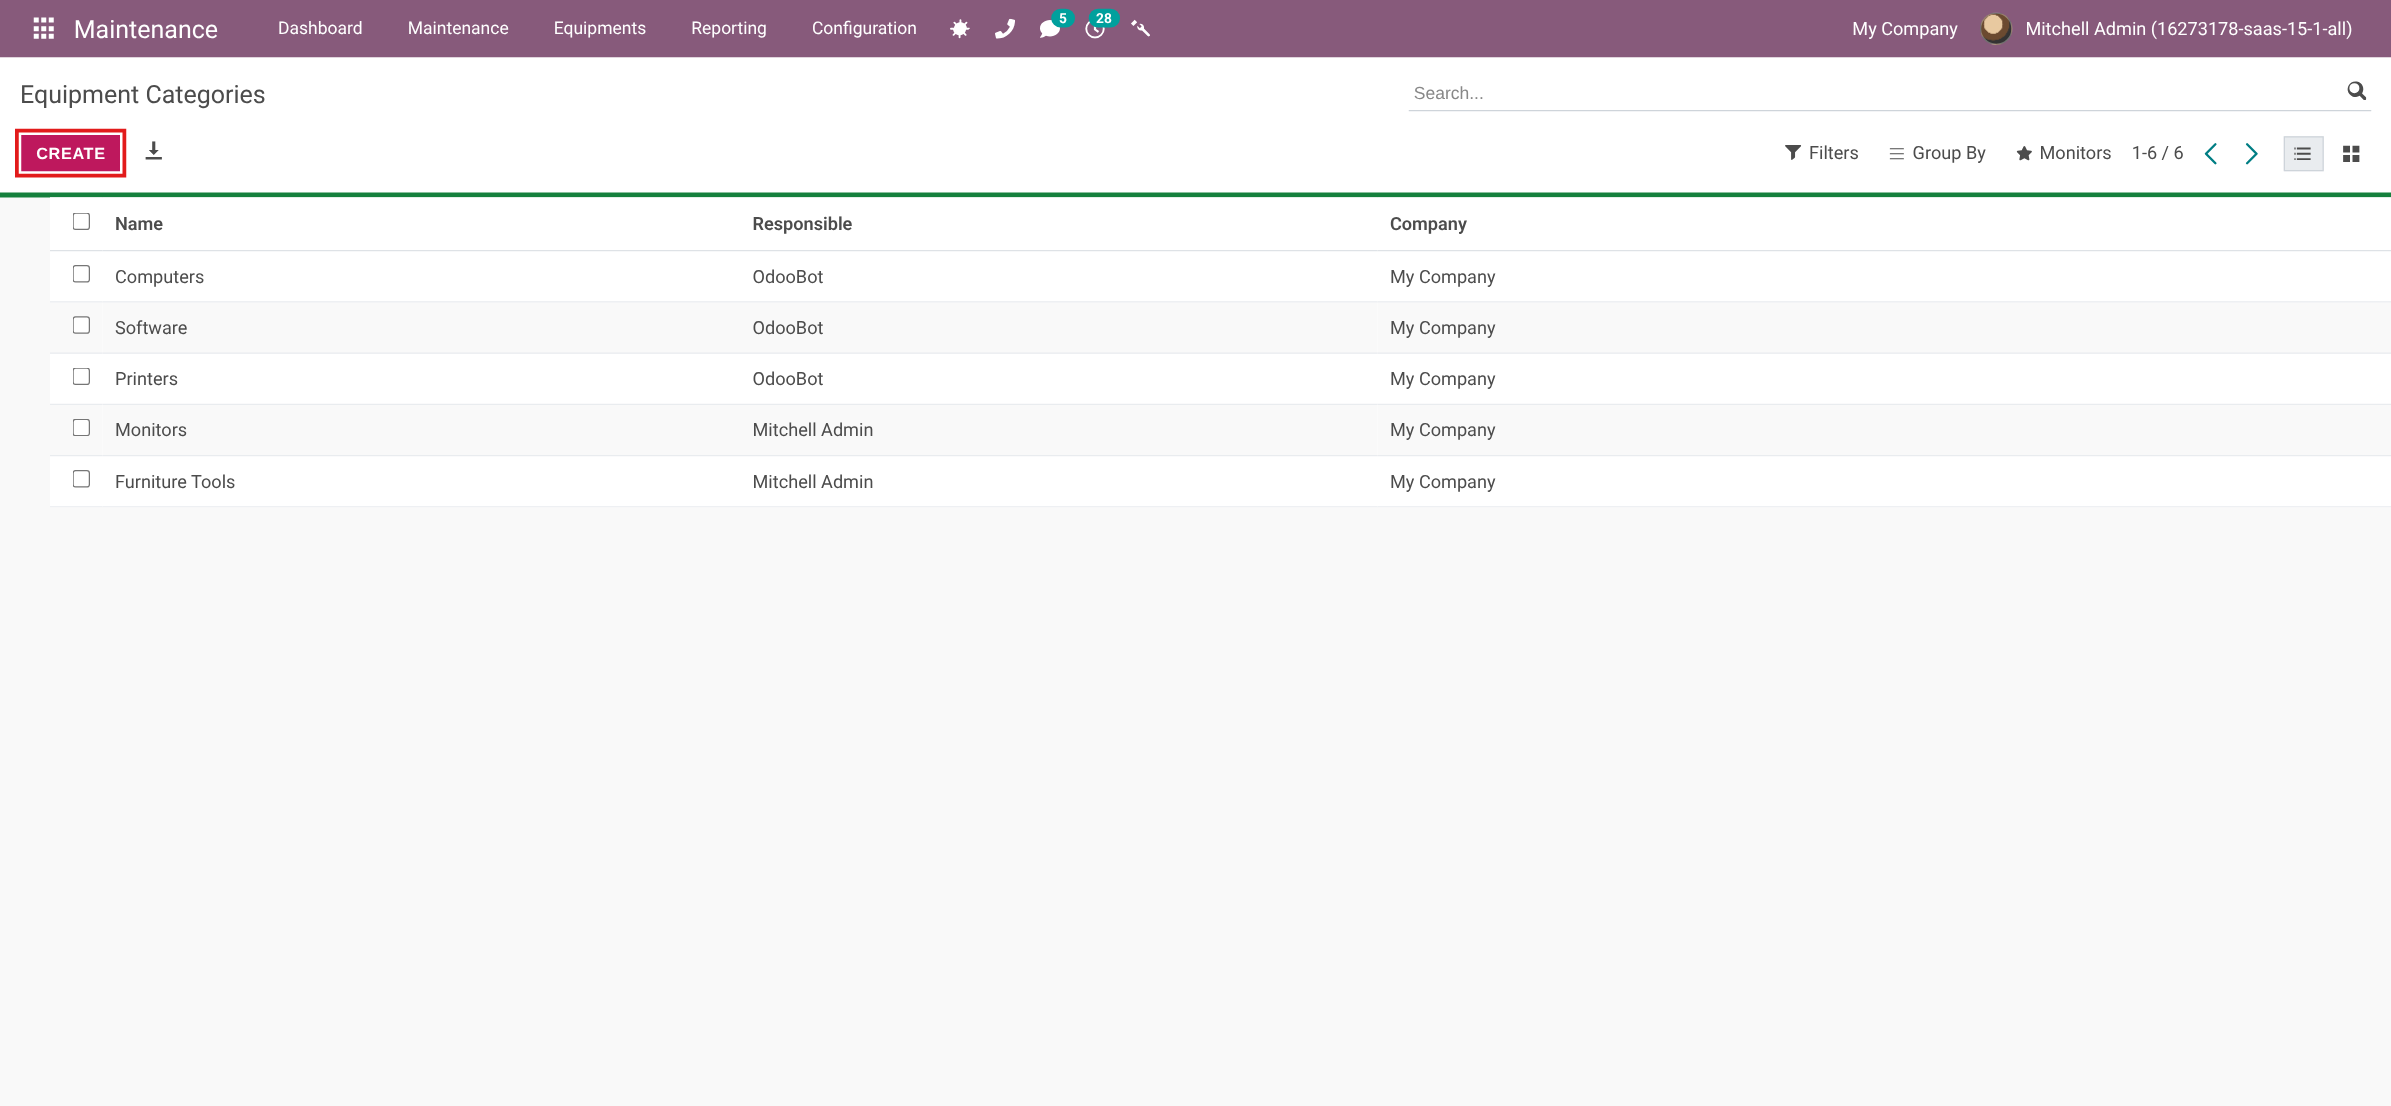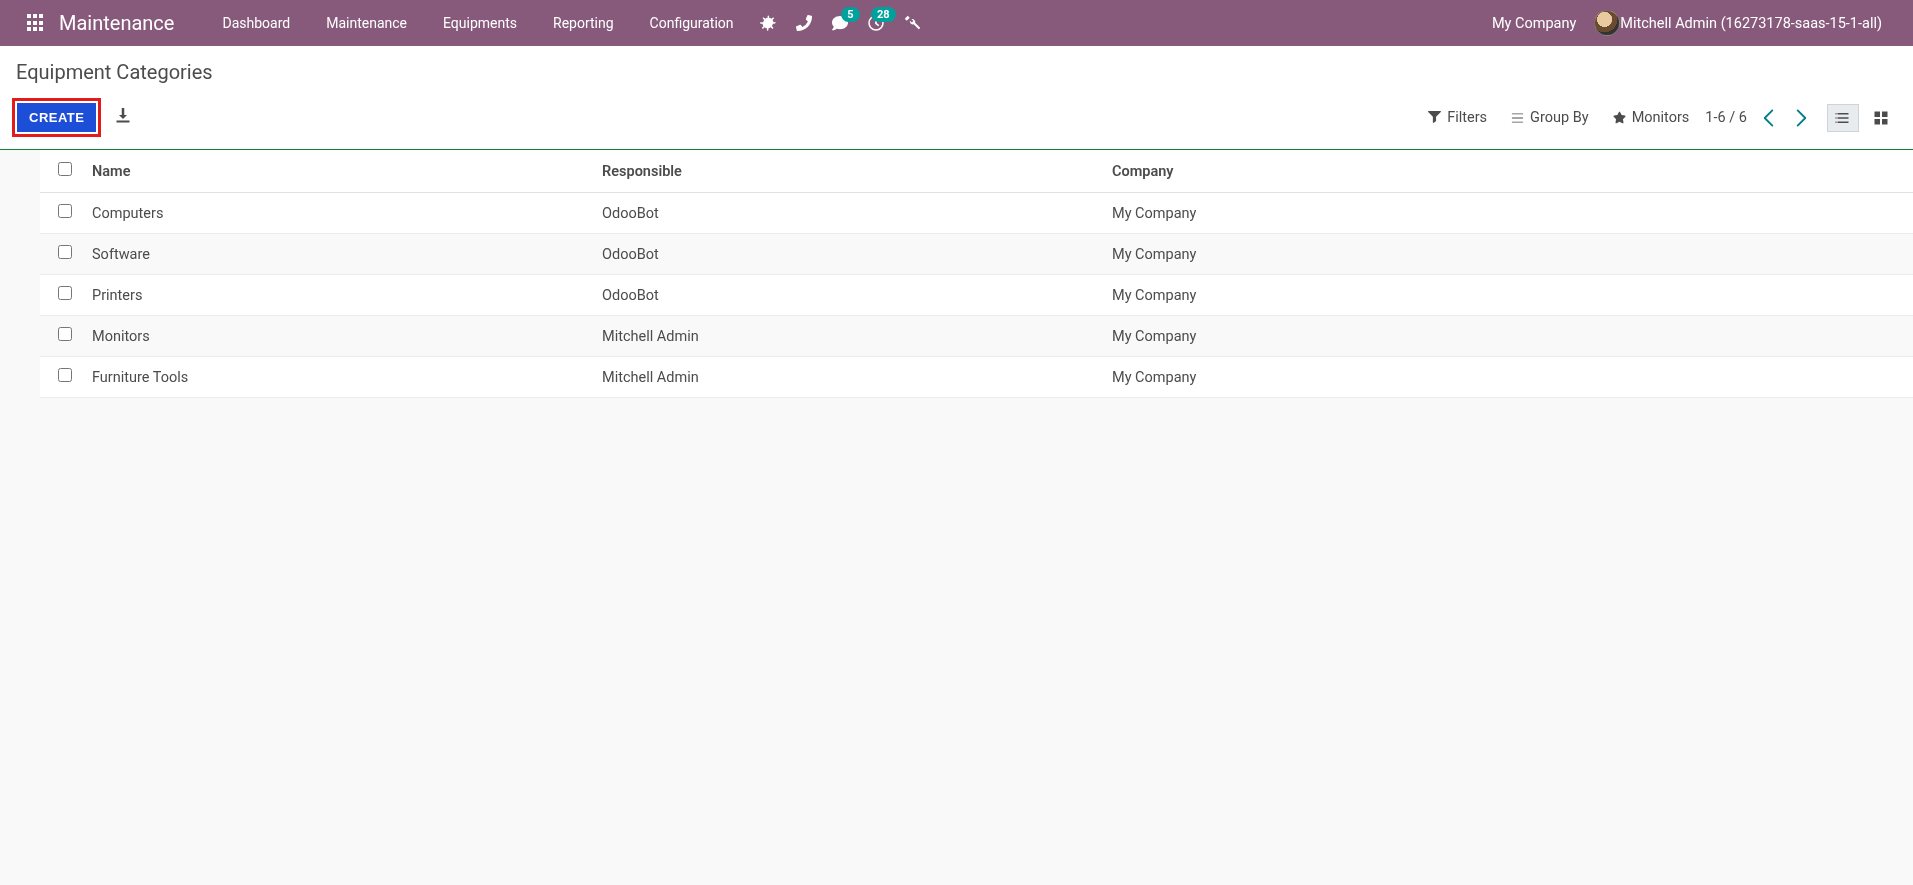--- a/index.html
+++ b/index.html
@@ -22,35 +22,35 @@
   .navbar .apps-icon { width:18px; height:18px; display:flex; flex-wrap:wrap; gap:2px; margin-right:14px; cursor:pointer;}
   .navbar .apps-icon span { width:4px; height:4px; background:#fff;}
   .brand { font-size:20px; font-weight:400; margin-right:30px;}
   .nav-menu { display:flex; height:100%; }
   .nav-menu .item { padding:0 18px; display:flex; align-items:center; cursor:pointer; font-size:14px;}
   .nav-icons { display:flex; align-items:center; gap:20px; margin-left:8px;}
   .nav-icons .nicon { position:relative; cursor:pointer; display:flex; align-items:center; }
   .badge { position:absolute; top:-8px; right:-12px; background:#00a09d; color:#fff; border-radius:10px; font-size:11px; padding:1px 6px; font-weight:bold;}
   .spacer { flex:1; }
   .company { padding:0 18px; cursor:pointer; font-size:14.5px;}
-  .user { display:flex; align-items:center; cursor:pointer; font-size:14.5px; padding-right:4px;}
+  .user { display:flex; align-items:center; gap:10px; cursor:pointer; font-size:14.5px; padding-right:4px;}
   .avatar { width:26px; height:26px; border-radius:50%; background: radial-gradient(circle at 40% 35%, #e8c9a0 0 35%, #6b4a30 36% 60%, #333 61% 100%); border:1px solid rgba(255,255,255,.3);}
   
   .ico { width:16px; height:16px; fill:#fff; }
   
-  .control-panel { background:#fff; border-bottom:1px solid #15803d;}
+  .control-panel { background:#fff; border-bottom:4px solid #15803d;}
   .cp-row1 { display:flex; align-items:center; padding:14px 16px 6px 16px; }
   .page-title { font-size:20px; color:#4c4c4c; font-weight:400;}
   .search-wrap { margin-left:auto; width:770px; }
   .search { width:100%; border:none; border-bottom:1px solid #ced4da; padding:6px 28px 6px 4px; font-size:14px; outline:none; color:#555;}
   .search::placeholder{color:#888;}
   .search-box { position:relative;}
   .search-box .mag { position:absolute; right:4px; top:4px; width:16px; height:16px; fill:#4c4c4c; cursor:pointer;}
   .cp-row2 { display:flex; align-items:center; padding:8px 16px 12px 16px;}
-  .btn-create { background:#1d4ed8; color:#fff; border:none; padding:7px 12px; font-weight:bold; font-size:13px; cursor:pointer; letter-spacing:.5px;}
+  .btn-create { background:#be185d; color:#fff; border:none; padding:7px 12px; font-weight:bold; font-size:13px; cursor:pointer; letter-spacing:.5px;}
   .create-outline { border:3px solid #e21b1b; padding:2px; display:inline-block; margin-left:-4px;}
   .export-icon { margin-left:14px; color:#4c4c4c; cursor:pointer;}
   .cp-right { margin-left:auto; display:flex; align-items:center; gap:16px;}
   .filter-group { display:flex; align-items:center; gap:24px; color:#4c4c4c; font-size:14.5px;}
   .filter-group .fg { display:flex; align-items:center; gap:6px; cursor:pointer;}
   .pager { display:flex; align-items:center; gap:12px; color:#4c4c4c; font-size:14.5px;}
   .pager .arrow { width:20px; height:20px; fill:#017e84; cursor:pointer;}
   .view-switch { display:flex; gap:6px;}
   .view-btn { width:32px; height:28px; display:flex; align-items:center; justify-content:center; border:1px solid transparent; cursor:pointer;}
   .view-btn.active { background:#e9ecef; border-color:#ced4da;}
@@ -125,20 +125,28 @@
   <div class="company">My Company</div>
   <div class="user">
     <div class="avatar"></div>
     <span>Mitchell Admin (16273178-saas-15-1-all)</span>
   </div>
 </div>
 
 <div class="control-panel">
   <div class="cp-row1">
     <div class="page-title">Equipment Categories</div>
+    <div class="search-wrap">
+      <div class="search-box">
+        <input class="search" type="text" placeholder="Search..." style="">
+        <svg class="mag" viewBox="0 0 512 512">
+            <path d="M505 443L405 343a200 200 0 1 0-62 62l100 100a44 44 0 0 0 62-62zM208 336a128 128 0 1 1 0-256 128 128 0 0 1 0 256z"></path>
+          </svg>
+      </div>
+    </div>
   </div>
   <div class="cp-row2">
     <span class="create-outline">
       <button class="btn-create">CREATE</button>
     </span>
     <span class="export-icon">
       <svg width="16" height="16" viewBox="0 0 512 512" fill="#4c4c4c">
           <path d="M216 0h80v224h88L256 352 128 224h88zM48 400h416v64H48z"></path>
         </svg>
     </span>

